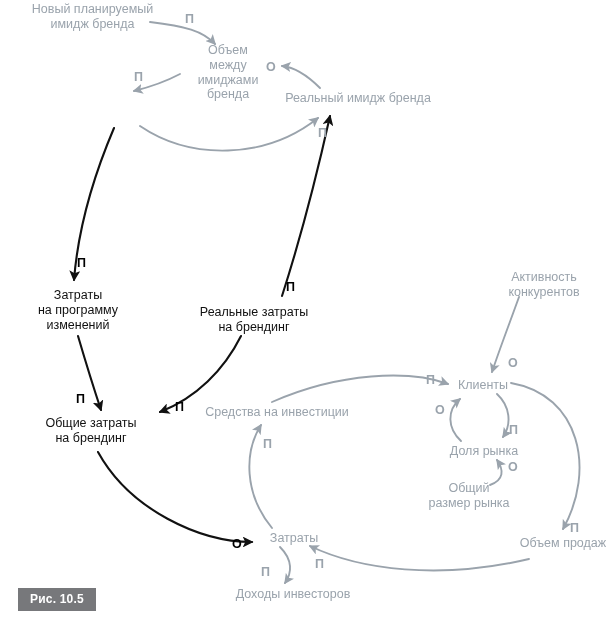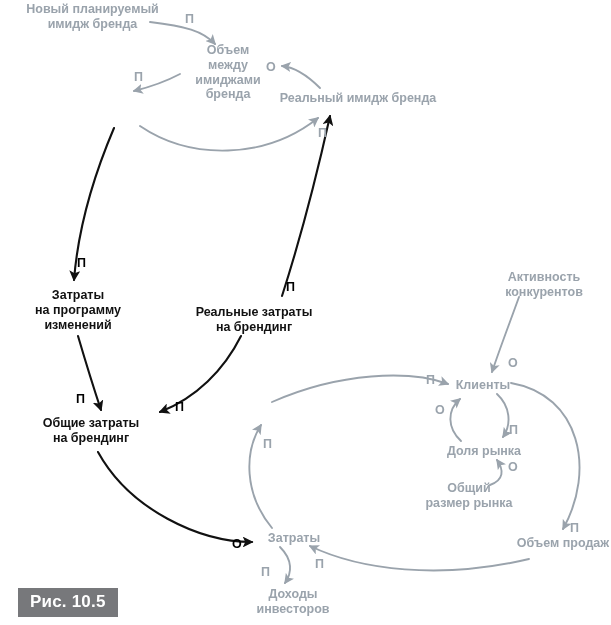--- a/index.html
+++ b/index.html
@@ -21,21 +21,21 @@
     position: absolute;
     left: 0;
     top: 0;
     width: 611px;
     height: 625px;
     pointer-events: none;
   }
   .node {
     position: absolute;
     text-align: center;
-    font-weight: bold;
+    font-weight: normal;
     line-height: 1.18;
     white-space: pre-line;
     letter-spacing: 0px;
   }
   .node.gray {
     color: #9aa3ac;
     font-size: 12.5px;
   }
   .node.dark {
     color: #111111;
@@ -48,21 +48,21 @@
     line-height: 1;
   }
   .edge-label.gray { color: #9aa3ac; }
   .edge-label.dark { color: #000000; }
   #figure-caption {
     position: absolute;
     left: 18px;
     top: 588px;
     background: #77787b;
     color: #ffffff;
-    font-size: 17px;
+    font-size: 12px;
     font-weight: bold;
     padding: 4px 12px 5px 12px;
     letter-spacing: 0.2px;
   }
 </style>
 </head>
 <body>
 
 <div id="canvas">
 
@@ -133,20 +133,21 @@
   <div class="node dark" style="left:19px; top:288px; width:118px;">Затраты
 на программу
 изменений</div>
 
   <div class="node dark" style="left:191px; top:305px; width:126px;">Реальные затраты
 на брендинг</div>
 
   <div class="node dark" style="left:30px; top:416px; width:122px;">Общие затраты
 на брендинг</div>
 
+  <div class="node gray" style="left:203px; top:405px; width:148px;">Средства на инвестиции</div>
 
   <div class="node gray" style="left:495px; top:270px; width:98px;">Активность
 конкурентов</div>
 
   <div class="node gray" style="left:452px; top:378px; width:62px;">Клиенты</div>
 
   <div class="node gray" style="left:444px; top:444px; width:80px;">Доля рынка</div>
 
   <div class="node gray" style="left:420px; top:481px; width:98px;">Общий
 размер рынка</div>

